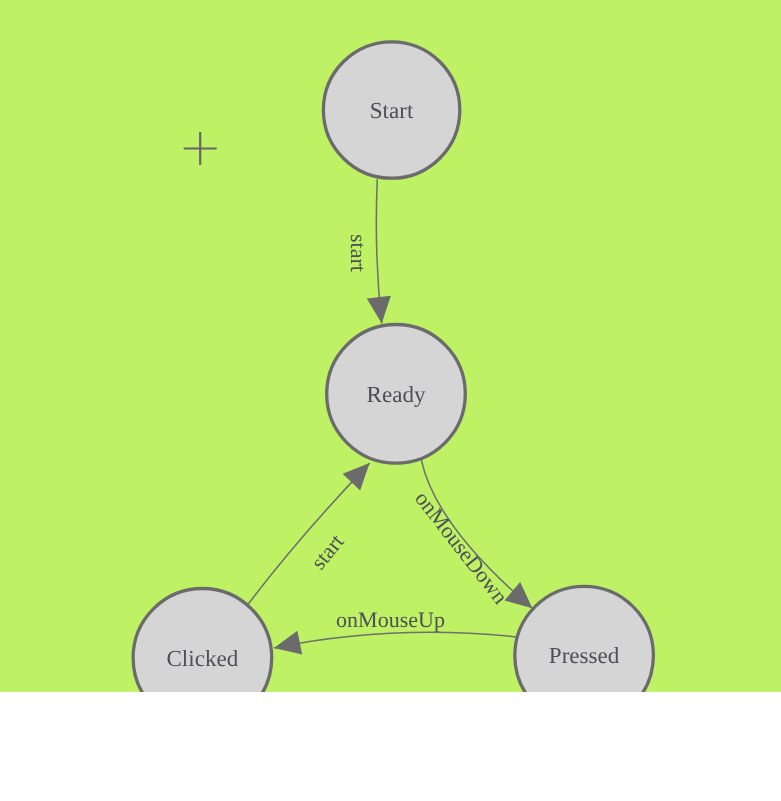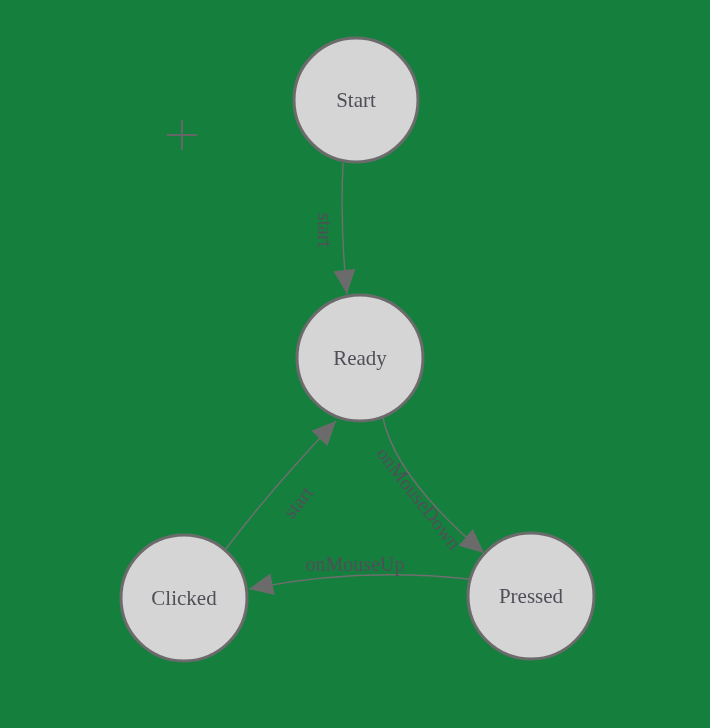--- a/index.html
+++ b/index.html
@@ -4,22 +4,22 @@
 <style>
   html, body {
     margin: 0;
     padding: 0;
     background: #ffffff;
     font-family: "Liberation Serif", "DejaVu Serif", serif;
   }
   .canvas {
     position: relative;
     width: 710px;
-    height: 728px;
-    background: #15803d;
+    height: 629px;
+    background: #bef264;
     overflow: hidden;
   }
   svg { display: block; }
   .node-label, .edge-label {
     font-family: "Liberation Serif", "DejaVu Serif", serif;
     user-select: none;
   }
 </style>
 </head>
 <body>

